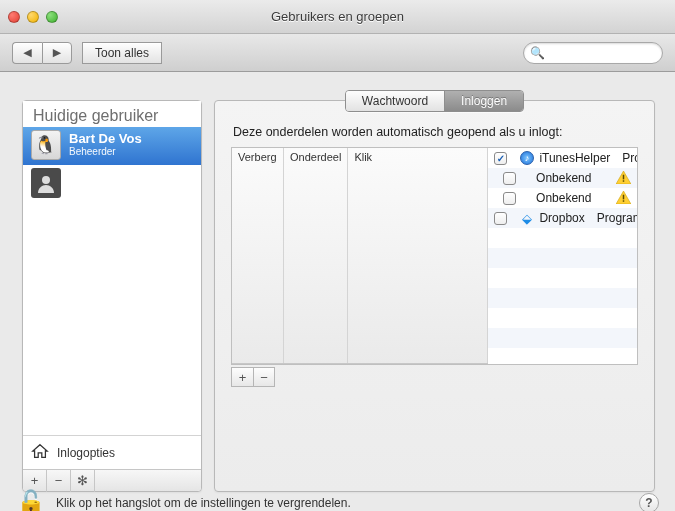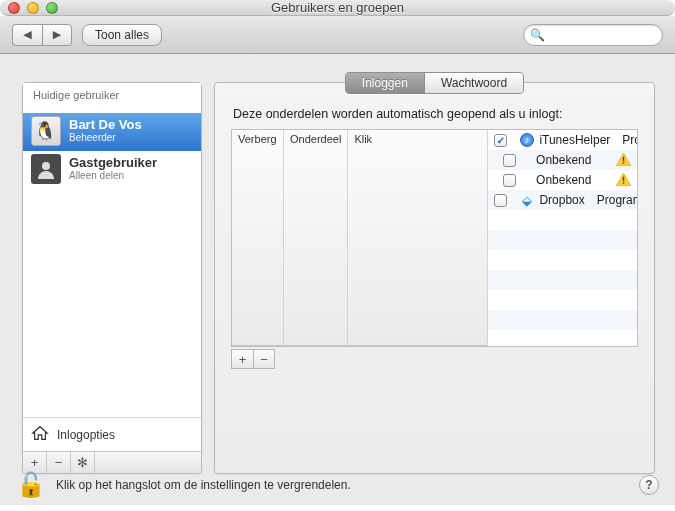--- a/index.html
+++ b/index.html
@@ -1,44 +1,44 @@
 <!DOCTYPE html>
 <html><head>
 <meta charset="utf-8">
 <style>
 * { box-sizing: border-box; margin: 0; padding: 0; font-family: "Lucida Grande", "Helvetica Neue", Arial, sans-serif; }
 body { background: #fff; width: 675px; height: 511px; overflow: hidden; }
 
 
-.titlebar { height: 16px; background: linear-gradient(#ebebeb, #d3d3d3); border-bottom: 1px solid #b2b2b2; display: flex; align-items: center; position: relative; border-radius: 8px; }
+.titlebar { height: 34px; background: linear-gradient(#ebebeb, #d3d3d3); border-bottom: 1px solid #b2b2b2; display: flex; align-items: center; position: relative; }
 .traffic { display: flex; gap: 7px; margin-left: 8px; }
 .tl-btn { width: 12px; height: 12px; border-radius: 50%; border: 0.5px solid rgba(0,0,0,.25); }
 .tl-close { background: radial-gradient(circle at 30% 30%, #ff7b72, #e24034); }
 .tl-min { background: radial-gradient(circle at 30% 30%, #ffd86d, #f1b300); }
 .tl-zoom { background: radial-gradient(circle at 30% 30%, #8ce07d, #3fb12e); }
 .titlebar .title { position: absolute; left: 0; right: 0; text-align: center; font-size: 13px; color: #3b3b3b; text-shadow: 0 1px 0 #fff; pointer-events: none; }
 
 
 .toolbar { height: 38px; background: linear-gradient(#e8e8e8, #cfcfcf); border-bottom: 1px solid #9c9c9c; display: flex; align-items: center; padding: 0 12px; gap: 10px; }
 .navseg { display: flex; }
 .segbtn { height: 22px; width: 30px; background: linear-gradient(#fefefe,#e3e3e3); border: 1px solid #9a9a9a; display: flex; align-items: center; justify-content: center; color: #555; font-size: 11px; box-shadow: inset 0 1px 0 #fff; }
 .segbtn:first-child { border-radius: 4px 0 0 4px; border-right: none; }
 .segbtn:last-child { border-radius: 0 4px 4px 0; }
-.pillbtn { height: 22px; padding: 0 12px; background: linear-gradient(#fefefe,#e3e3e3); border: 1px solid #9a9a9a; border-radius: 8px; font-size: 12px; color: #333; box-shadow: inset 0 1px 0 #fff; display: flex; align-items: center; }
+.pillbtn { height: 22px; padding: 0 12px; background: linear-gradient(#fefefe,#e3e3e3); border: 1px solid #9a9a9a; border-radius: 0; font-size: 12px; color: #333; box-shadow: inset 0 1px 0 #fff; display: flex; align-items: center; }
 .spacer { flex: 1; }
 .searchwrap { position: relative; }
 .searchfield { width: 140px; height: 22px; border-radius: 11px; border: 1px solid #a8a8a8; background: #fff; padding: 0 10px 0 24px; font-size: 12px; box-shadow: inset 0 1px 2px rgba(0,0,0,.15); }
 .searchicon { position: absolute; left: 7px; top: 4px; color: #888; font-size: 12px; }
 
 
 .content { position: relative; background: #eaeaea; height: 451px; padding: 16px 16px 10px 16px; }
 
 
 .sidebar { position: absolute; left: 22px; top: 28px; width: 180px; height: 392px; background: #fff; border: 1px solid #b8b8b8; border-radius: 4px; display: flex; flex-direction: column; box-shadow: 0 1px 2px rgba(0,0,0,.05); }
-.sbsection { font-size: 11px; color: #6f6f6f; padding: 6px 10px 12px; background: #fff; }
+.sbsection { font-size: 16px; color: #6f6f6f; padding: 6px 10px 2px; background: #fff; }
 .sbitem { display: flex; align-items: center; gap: 8px; padding: 3px 8px 5px; }
 .sbitem.selected { background: linear-gradient(#5ea6e8,#2f74d0); color: #fff; }
 .avatar { width: 30px; height: 30px; border-radius: 3px; display: flex; align-items: center; justify-content: center; font-size: 18px; }
 .avatar.tux { background: linear-gradient(#f3f3f3,#d7d7d7); border:1px solid #aaa; }
 .avatar.sil { background: #4a4a4a; color:#ddd; }
 .sbitem .uname { font-size: 13px; font-weight: bold; line-height: 14px; }
 .sbitem .urole { font-size: 10px; line-height: 12px; opacity: .95; }
 .sbitem:not(.selected) .uname { color:#333; }
 .sbitem:not(.selected) .urole { color:#777; }
 .sbfill { flex: 1; }
@@ -123,24 +123,20 @@
         <div class="urole">Beheerder</div>
       </div>
     </div>
     <div class="sbitem">
       <div class="avatar sil">
         <svg width="20" height="20" viewBox="0 0 20 20">
             <circle cx="10" cy="7" r="4" fill="#ddd"></circle>
             <path d="M2 20c0-5 4-8 8-8s8 3 8 8z" fill="#ddd"></path>
           </svg>
       </div>
-      <div>
-        <div class="uname">Gastgebruiker</div>
-        <div class="urole">Alleen delen</div>
-      </div>
     </div>
     <div class="sbfill"></div>
     <div class="sbloginopts">
       <span>
         <svg width="18" height="18" viewBox="0 0 20 20">
             <path d="M10 3l8 7h-2v7h-4v-5H8v5H4v-7H2z" fill="none" stroke="#333" stroke-width="1.4"></path>
           </svg>
       </span>
       <span>Inlogopties</span>
     </div>
@@ -149,22 +145,22 @@
       <div class="sqbtn">−</div>
       <div class="sqbtn">
           <span>✻</span>
         </div>
     </div>
   </div>
 
   <div class="mainpanel">
     <div class="tabs">
       <div class="tabgroup">
+        <div class="tab">Wachtwoord</div>
         <div class="tab active">Inloggen</div>
-        <div class="tab">Wachtwoord</div>
       </div>
     </div>
 
     <div class="intro">Deze onderdelen worden automatisch geopend als u inlogt:</div>
 
     <div class="tablewrap">
       <div class="thead">
         <div class="th col-hide">Verberg</div>
         <div class="th col-item">Onderdeel</div>
         <div class="th col-kind">Klik</div>

